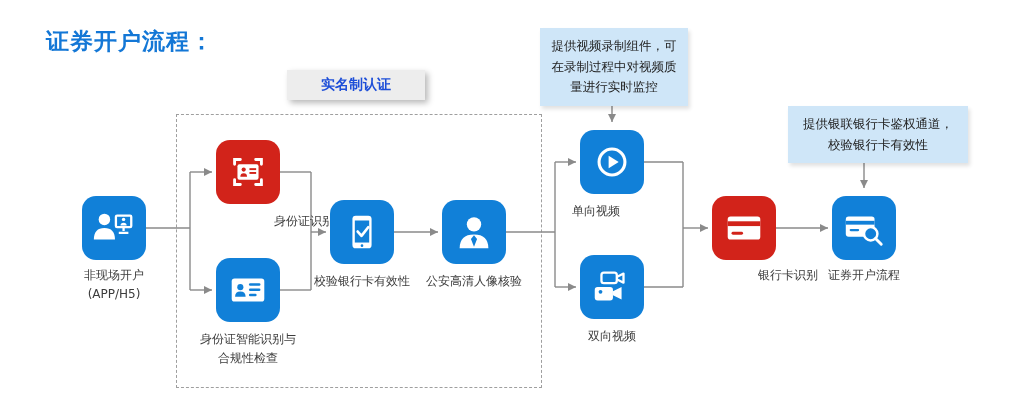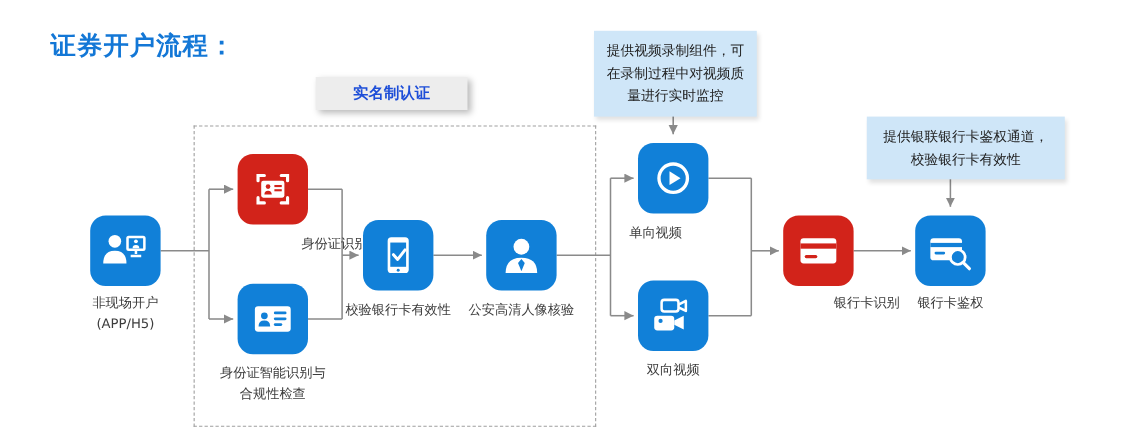--- a/index.html
+++ b/index.html
@@ -192,16 +192,16 @@
   <div class="tile blue" style="left:832px;top:196px;">
     <svg width="46" height="46" viewBox="0 0 48 48">
       <rect class="ic-w" x="5" y="12" width="30" height="21" rx="3"></rect>
       <rect class="ic-b" x="5" y="16.5" width="30" height="4"></rect>
       <rect class="ic-b" x="9" y="25" width="10" height="2.4" rx="1.2"></rect>
       <circle class="ic-b" stroke="#fff" stroke-width="2.6" cx="31" cy="30" r="7"></circle>
       <path class="st-w" stroke-width="3" stroke-linecap="round" d="M36,35 l6,6"></path>
     </svg>
   </div>
   <div class="node-label" style="left:864px;top:266px;">
-    <div>银行卡鉴权</div>
+    <div>证券开户流程</div>
   </div>
 
 </div>
 
 </body></html>

